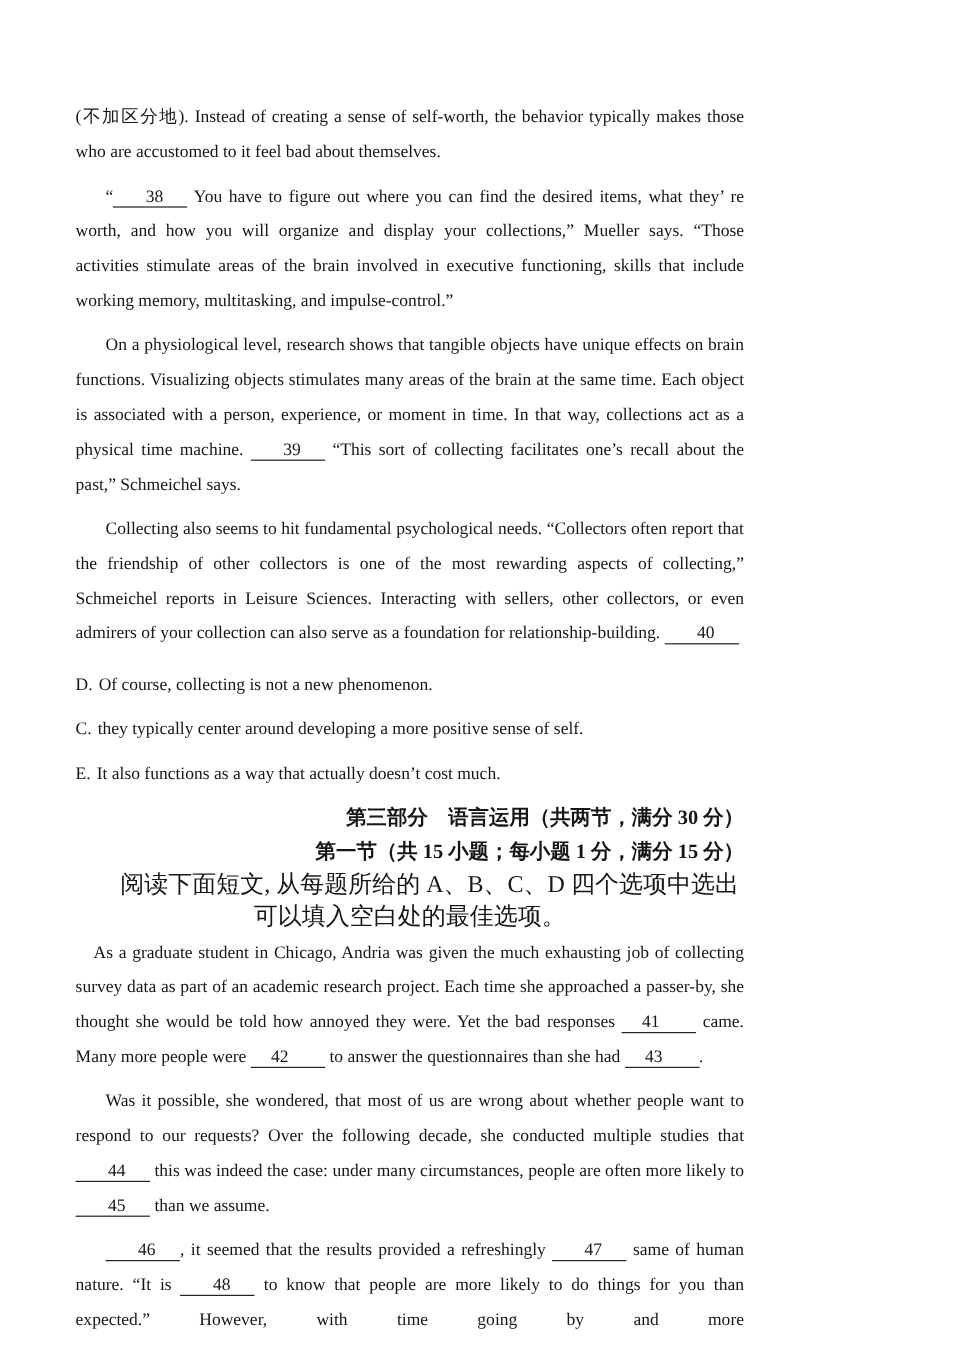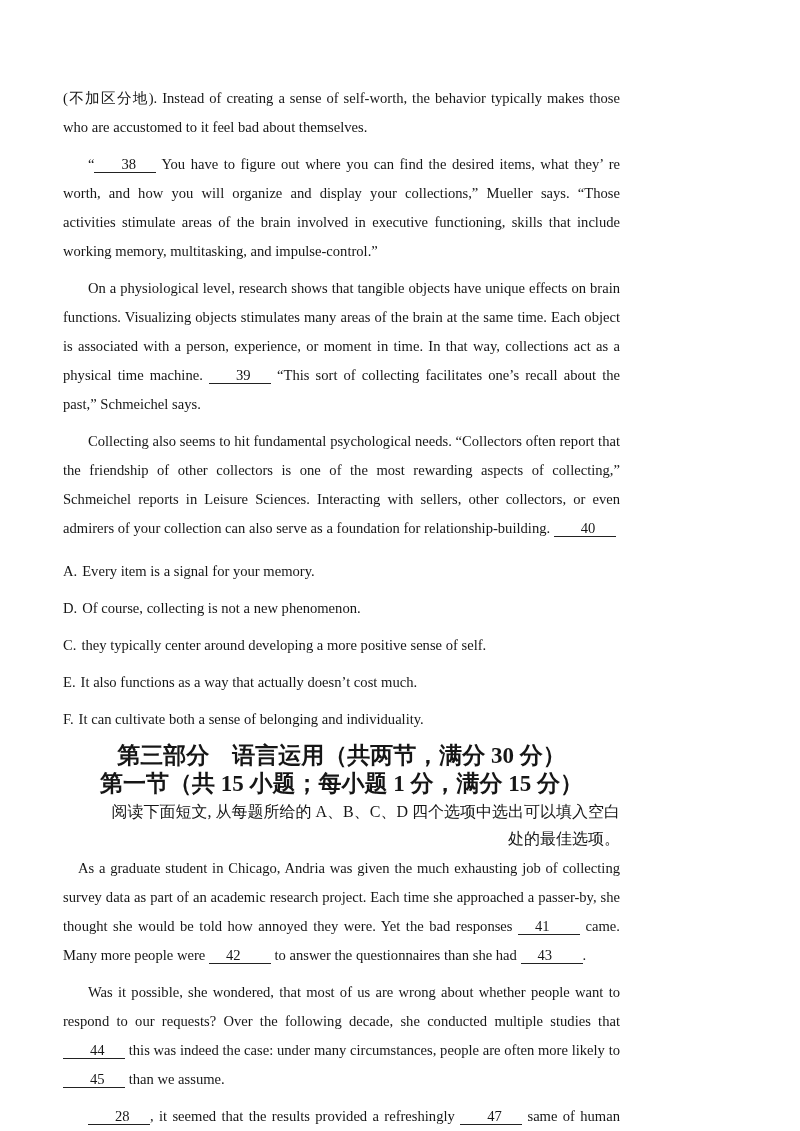--- a/index.html
+++ b/index.html
@@ -39,58 +39,56 @@
   }
   .options { margin-top: 14px; margin-bottom: 6px; }
   p.option {
     font-size: 14.6px;
     line-height: 29px;
     margin: 0 0 8px 0;
     text-align: left;
   }
   p.option .opt-label { margin-right: 5px; }
   .cn-part-header, .cn-section-header {
-    font-size: 23px;
+    font-size: 17px;
     font-weight: 700;
     line-height: 27px;
     margin: 0 0 1px 0;
-    text-align: center;
+    text-align: right;
   }
   .cn-instruction {
-    font-size: 16px;
+    font-size: 20px;
     line-height: 27px;
     margin: 0 0 2px 0;
     text-indent: 33px;
-    text-align: right;
+    text-align: center;
   }
 </style>
 </head>
 <body>
 
 <div class="page">
 
   <p class="body">(不加区分地). Instead of creating a sense of self-worth, the behavior typically makes those who are accustomed to it feel bad about themselves.</p>
 
   <p class="body indent"><span>“</span><span class="blank">38</span><span> You have to figure out where you can find the desired items, what they’ re worth, and how you will organize and display your collections,” Mueller says. “Those activities stimulate areas of the brain involved in executive functioning, skills that include working memory, multitasking, and impulse-control.”</span></p>
 
   <p class="body indent"><span>On a physiological level, research shows that tangible objects have unique effects on brain functions. Visualizing objects stimulates many areas of the brain at the same time. Each object is associated with a person, experience, or moment in time. In that way, collections act as a physical time machine. </span><span class="blank">39</span><span> “This sort of collecting facilitates one’s recall about the past,” Schmeichel says.</span></p>
 
   <p class="body indent"><span>Collecting also seems to hit fundamental psychological needs. “Collectors often report that the friendship of other collectors is one of the most rewarding aspects of collecting,” Schmeichel reports in Leisure Sciences. Interacting with sellers, other collectors, or even admirers of your collection can also serve as a foundation for relationship-building. </span><span class="blank">40</span></p>
 
   <div class="options">
-    <p class="option"><span class="opt-label">A.</span><span>Every item is a signal for your memory.</span></p>
     <p class="option"><span class="opt-label">D.</span><span>Of course, collecting is not a new phenomenon.</span></p>
     <p class="option"><span class="opt-label">C.</span><span>they typically center around developing a more positive sense of self.</span></p>
     <p class="option"><span class="opt-label">E.</span><span>It also functions as a way that actually doesn’t cost much.</span></p>
-    <p class="option"><span class="opt-label">F.</span><span>It can cultivate both a sense of belonging and individuality.</span></p>
   </div>
 
   <p class="cn-part-header">第三部分　语言运用（共两节，满分 30 分）</p>
   <p class="cn-section-header">第一节（共 15 小题；每小题 1 分，满分 15 分）</p>
   <p class="cn-instruction">阅读下面短文, 从每题所给的 A、B、C、D 四个选项中选出可以填入空白处的最佳选项。</p>
 
   <p class="body" style="text-indent:15px"><span>As a graduate student in Chicago, Andria was given the much exhausting job of collecting survey data as part of an academic research project. Each time she approached a passer-by, she thought she would be told how annoyed they were. Yet the bad responses </span><span class="blank">41</span><span> came. Many more people were </span><span class="blank">42</span><span> to answer the questionnaires than she had </span><span class="blank">43</span><span>.</span></p>
 
   <p class="body indent"><span>Was it possible, she wondered, that most of us are wrong about whether people want to respond to our requests? Over the following decade, she conducted multiple studies that </span><span class="blank">44</span><span> this was indeed the case: under many circumstances, people are often more likely to </span><span class="blank">45</span><span> than we assume.</span></p>
 
-  <p class="body indent justify-last"><span class="blank">28</span><span>, it seemed that the results provided a refreshingly </span><span class="blank">47</span><span> same of human nature.  “It is </span><span class="blank">48</span><span> to know that people are more likely to do things for you than expected.” However, with time going by and more</span></p>
+  <p class="body indent justify-last"><span class="blank">46</span><span>, it seemed that the results provided a refreshingly </span><span class="blank">47</span><span> same of human nature.  “It is </span><span class="blank">48</span><span> to know that people are more likely to do things for you than expected.” However, with time going by and more</span></p>
 
 </div>
 
 </body></html>

